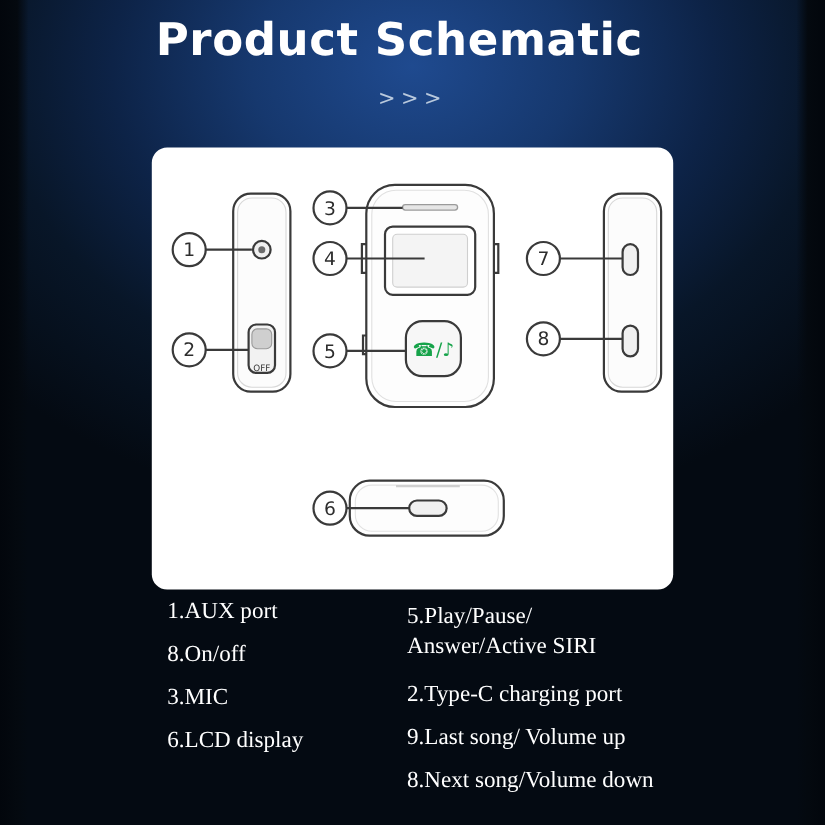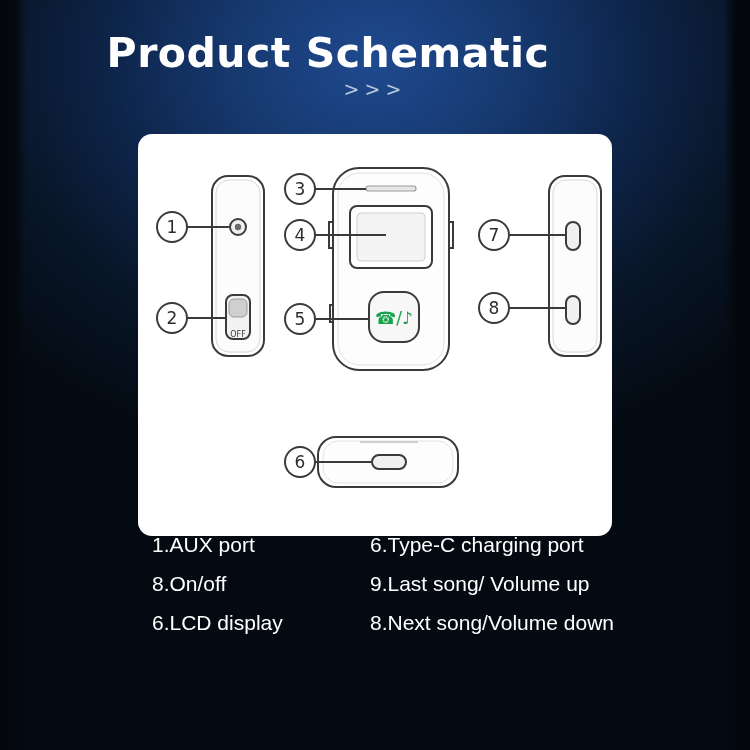--- a/index.html
+++ b/index.html
@@ -34,29 +34,30 @@
     content: "";
     position: absolute;
     right: 0; top: 0; bottom: 0;
     width: 26px;
     background: linear-gradient(270deg, #02060c 0%, #04090f 60%, rgba(4,9,15,0) 100%);
     pointer-events: none;
   }
 
   .title {
     position: absolute;
-    top: 29px;
+    top: 12px;
     left: 0;
     width: 656px;
     text-align: center;
     color: #ffffff;
     font-size: 41px;
     font-weight: bold;
     letter-spacing: 0.5px;
     font-family: "DejaVu Sans", sans-serif;
+    padding-left: 35px;
   }
   .chevrons {
     position: absolute;
     top: 78px;
     left: 0;
     width: 750px;
     text-align: center;
     color: #b9c9dd;
     font-size: 19px;
     letter-spacing: 5px;
@@ -69,27 +70,27 @@
     top: 134px;
     width: 474px;
     height: 402px;
     background: #ffffff;
     border-radius: 14px;
   }
 
   .legend {
     position: absolute;
     left: 138px;
-    top: 534px;
+    top: 545px;
     width: 500px;
     height: 200px;
     color: #ffffff;
     font-size: 21px;
     line-height: 1.0;
-    font-family: Liberation Sans, sans-serif;
+    font-family: Liberation Serif, serif;
   }
   .legend .col {
     position: absolute;
     top: 0;
   }
   .legend .col-left { left: 14px; width: 210px; }
   .legend .col-right { left: 232px; width: 300px; }
   .legend .row {
     margin-bottom: 18px;
     white-space: pre-line;
@@ -203,22 +204,25 @@
 
     <text x="238" y="337" font-family="DejaVu Sans, sans-serif" font-size="8" fill="#3a3a3a" text-anchor="middle">OFF</text>
 
     <text x="394" y="324" font-family="DejaVu Sans, sans-serif" font-size="17" fill="#16a34a" text-anchor="middle">☎/♪</text>
   </svg>
 
   <div class="legend">
     <div class="col col-left">
       <div class="row">1.AUX port</div>
       <div class="row">8.On/off</div>
+      <div class="row">3.MIC</div>
       <div class="row">6.LCD display</div>
     </div>
     <div class="col col-right">
-      <div class="row">6.Type-C charging port</div>
+      <div class="row two-line">5.Play/Pause/
+   Answer/Active SIRI</div>
+      <div class="row">2.Type-C charging port</div>
       <div class="row">9.Last song/ Volume up</div>
       <div class="row">8.Next song/Volume down</div>
     </div>
   </div>
 
 </div>
 
 </body></html>

